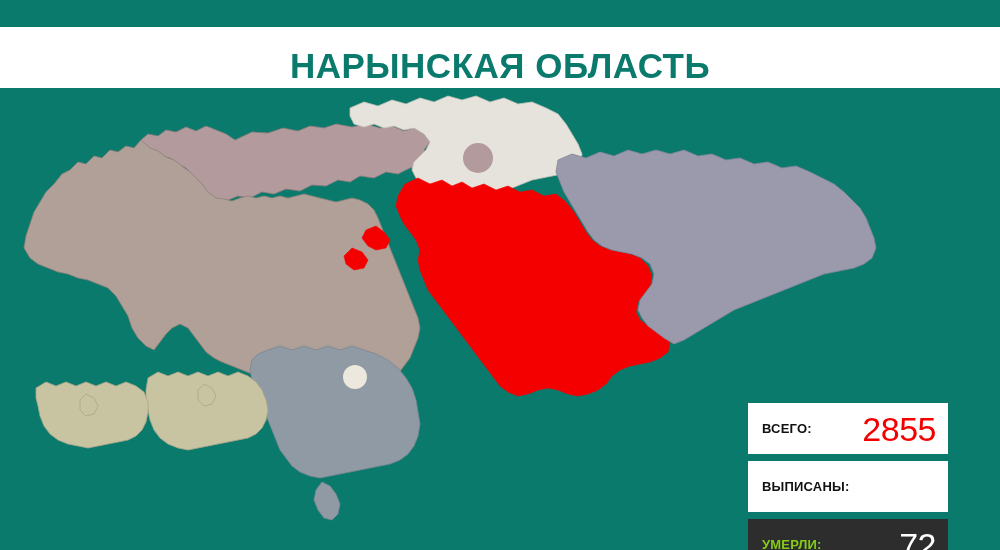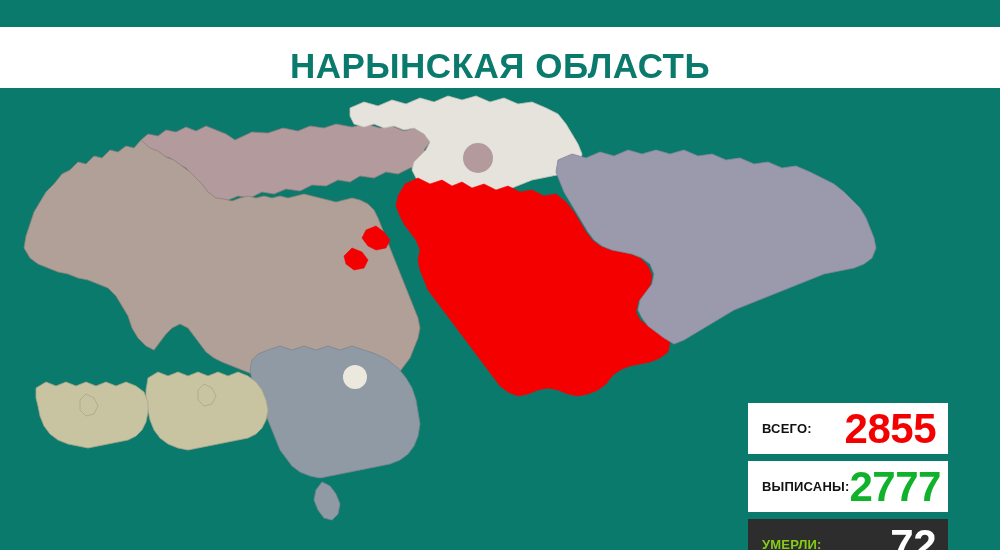--- a/index.html
+++ b/index.html
@@ -86,22 +86,22 @@
     font-size: 13px;
     font-weight: bold;
     letter-spacing: 0.2px;
     text-transform: uppercase;
     line-height: 1;
     white-space: nowrap;
   }
   .stat-row.light .stat-label { color: #111111; }
   .stat-row.dark  .stat-label { color: #84cc16; }
   .stat-value {
-    font-size: 42px;
-    font-weight: bold;
+    font-size: 34px;
+    font-weight: normal;
     line-height: 1;
     letter-spacing: -0.5px;
     white-space: nowrap;
   }
   .v-total     { color: #f50000; }
   .v-recovered { color: #0fb22a; }
   .v-deaths    { color: #ffffff; }
 </style>
 </head>
 <body>
@@ -206,21 +206,20 @@
 
     <div class="stats-panel">
 
       <div class="stat-row light">
         <span class="stat-label">ВСЕГО:</span>
         <span class="stat-value v-total">2855</span>
       </div>
 
       <div class="stat-row light">
         <span class="stat-label">ВЫПИСАНЫ:</span>
-        <span class="stat-value v-recovered">2777</span>
       </div>
 
       <div class="stat-row dark">
         <span class="stat-label">УМЕРЛИ:</span>
         <span class="stat-value v-deaths">72</span>
       </div>
 
     </div>
 
   </div>

